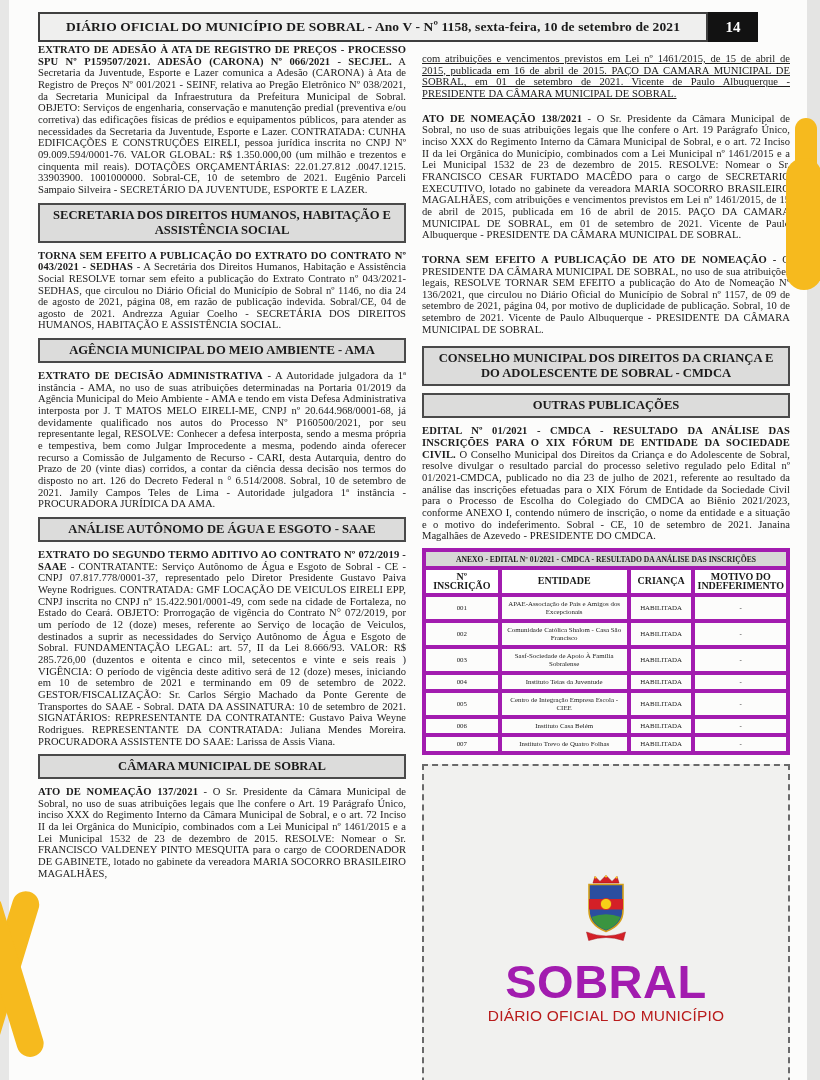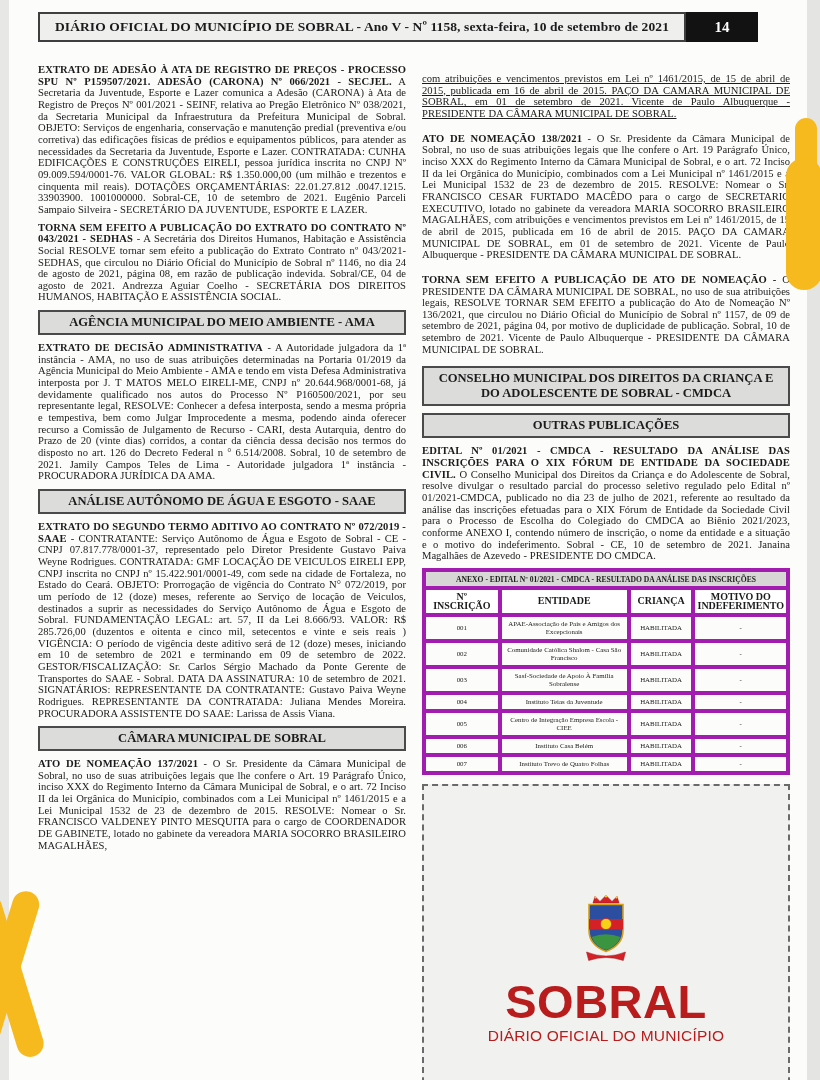--- a/index.html
+++ b/index.html
@@ -9,28 +9,28 @@
     font-family:"Liberation Serif", serif;
     color:#1b1b1b;
   }
   .scan-edge { position:absolute; top:0; height:1080px; background:#e7e7e6; }
   .scan-edge.left  { left:0;  width:9px; }
   .scan-edge.right { right:0; width:13px; background:#e4e4e3; }
 
   .page { position:absolute; left:38px; top:12px; width:752px; }
 
   
-  .masthead { display:flex; align-items:stretch; width:720px; height:30px; margin-bottom:22px; }
+  .masthead { display:flex; align-items:stretch; width:720px; height:30px; margin-bottom:2px; }
   .masthead-box {
     flex:1; border:2px solid #3f3f3f; background:#efefee;
     display:flex; align-items:center; justify-content:center;
     font-weight:bold; font-size:13.5px; letter-spacing:0.1px;
   }
   .page-num {
-    width:72px; background:#121212; color:#fff;
+    width:50px; background:#121212; color:#fff;
     display:flex; align-items:center; justify-content:center;
     font-weight:bold; font-size:15px;
   }
 
   .columns { display:flex; gap:16px; }
   .col { width:368px; }
 
   .sec-h {
     border:2px solid #4a4a4a; background:#dcdcdb;
     text-align:center; font-weight:bold; font-size:12.6px; line-height:15px;
@@ -55,21 +55,21 @@
   .anexo-head th { font-weight:bold; font-size:10px; padding:3px 2px; line-height:8.5px; background:#fff; }
   .anexo-row td { font-size:6.9px; padding:3px 2px; line-height:8px; color:#222; }
 
   
   .logo-box {
     margin-top:9px; height:366px; border:2px dashed #6a6a6a; background:#f1f1ef;
     display:flex; flex-direction:column; align-items:center; justify-content:center;
   }
   .logo-name {
     font-family:"Liberation Sans", sans-serif; font-weight:bold;
-    font-size:47px; line-height:48px; color:#b91c1c; letter-spacing:0.5px; margin-top:8px;
+    font-size:47px; line-height:48px; color:#a21caf; letter-spacing:0.5px; margin-top:8px;
   }
   .logo-sub {
     font-family:"Liberation Sans", sans-serif; font-size:15.5px;
     color:#b91c1c; letter-spacing:0.2px; margin-top:1px;
   }
 
   
   .hl { position:absolute; background:#f6ba1e; z-index:5; }
   .hl-right-a { left:795px; top:118px; width:22px; height:84px; border-radius:11px; }
   .hl-right-b { left:786px; top:158px; width:36px; height:132px; border-radius:18px; }
@@ -87,20 +87,21 @@
   <div class="masthead">
     <div class="masthead-box">DIÁRIO OFICIAL DO MUNICÍPIO DE SOBRAL - Ano V - Nº 1158, sexta-feira, 10 de setembro de 2021</div>
     <div class="page-num">14</div>
   </div>
 
   <div class="columns">
 
     <div class="col lcol">
       <p class="para"><b>EXTRATO DE ADESÃO À ATA DE REGISTRO DE PREÇOS - PROCESSO SPU Nº P159507/2021. ADESÃO (CARONA) Nº 066/2021 - SECJEL.</b><span> A Secretaria da Juventude, Esporte e Lazer comunica a Adesão (CARONA) à Ata de Registro de Preços Nº 001/2021 - SEINF, relativa ao Pregão Eletrônico Nº 038/2021, da Secretaria Municipal da Infraestrutura da Prefeitura Municipal de Sobral. OBJETO: Serviços de engenharia, conservação e manutenção predial (preventiva e/ou corretiva) das edificações físicas de prédios e equipamentos públicos, para atender as necessidades da Secretaria da Juventude, Esporte e Lazer. CONTRATADA: CUNHA EDIFICAÇÕES E CONSTRUÇÕES EIRELI, pessoa jurídica inscrita no CNPJ Nº 09.009.594/0001-76. VALOR GLOBAL: R$ 1.350.000,00 (um milhão e trezentos e cinquenta mil reais). DOTAÇÕES ORÇAMENTÁRIAS: 22.01.27.812 .0047.1215. 33903900. 1001000000. Sobral-CE, 10 de setembro de 2021. Eugênio Parceli Sampaio Silveira - SECRETÁRIO DA JUVENTUDE, ESPORTE E LAZER.</span></p>
 
+      <div class="sec-h">SECRETARIA DOS DIREITOS HUMANOS, HABITAÇÃO E ASSISTÊNCIA SOCIAL</div>
       <p class="para"><b>TORNA SEM EFEITO A PUBLICAÇÃO DO EXTRATO DO CONTRATO Nº 043/2021 - SEDHAS</b><span> - A Secretária dos Direitos Humanos, Habitação e Assistência Social RESOLVE tornar sem efeito a publicação do Extrato Contrato nº 043/2021-SEDHAS, que circulou no Diário Oficial do Município de Sobral nº 1146, no dia 24 de agosto de 2021, página 08, em razão de publicação indevida. Sobral/CE, 04 de agosto de 2021. Andrezza Aguiar Coelho - SECRETÁRIA DOS DIREITOS HUMANOS, HABITAÇÃO E ASSISTÊNCIA SOCIAL.</span></p>
 
       <div class="sec-h">AGÊNCIA MUNICIPAL DO MEIO AMBIENTE - AMA</div>
       <p class="para"><b>EXTRATO DE DECISÃO ADMINISTRATIVA</b><span> - A Autoridade julgadora da 1ª instância - AMA, no uso de suas atribuições determinadas na Portaria 01/2019 da Agência Municipal do Meio Ambiente - AMA e tendo em vista Defesa Administrativa interposta por J. T MATOS MELO EIRELI-ME, CNPJ nº 20.644.968/0001-68, já devidamente qualificado nos autos do Processo Nº P160500/2021, por seu representante legal, RESOLVE: Conhecer a defesa interposta, sendo a mesma própria e tempestiva, bem como Julgar Improcedente a mesma, podendo ainda oferecer recurso a Comissão de Julgamento de Recurso - CARI, desta Autarquia, dentro do Prazo de 20 (vinte dias) corridos, a contar da ciência dessa decisão nos termos do disposto no art. 126 do Decreto Federal n ° 6.514/2008. Sobral, 10 de setembro de 2021. Jamily Campos Teles de Lima - Autoridade julgadora 1ª instância - PROCURADORA JURÍDICA DA AMA.</span></p>
 
       <div class="sec-h">ANÁLISE AUTÔNOMO DE ÁGUA E ESGOTO - SAAE</div>
       <p class="para"><b>EXTRATO DO SEGUNDO TERMO ADITIVO AO CONTRATO Nº 072/2019 - SAAE</b><span> - CONTRATANTE: Serviço Autônomo de Água e Esgoto de Sobral - CE - CNPJ 07.817.778/0001-37, representado pelo Diretor Presidente Gustavo Paiva Weyne Rodrigues. CONTRATADA: GMF LOCAÇÃO DE VEICULOS EIRELI EPP, CNPJ inscrita no CNPJ nº 15.422.901/0001-49, com sede na cidade de Fortaleza, no Estado do Ceará. OBJETO: Prorrogação de vigência do Contrato N° 072/2019, por um período de 12 (doze) meses, referente ao Serviço de locação de Veiculos, destinados a suprir as necessidades do Serviço Autônomo de Água e Esgoto de Sobral. FUNDAMENTAÇÃO LEGAL: art. 57, II da Lei 8.666/93. VALOR: R$ 285.726,00 (duzentos e oitenta e cinco mil, setecentos e vinte e seis reais ) VIGÊNCIA: O período de vigência deste aditivo será de 12 (doze) meses, iniciando em 10 de setembro de 2021 e terminando em 09 de setembro de 2022. GESTOR/FISCALIZAÇÃO: Sr. Carlos Sérgio Machado da Ponte Gerente de Transportes do SAAE - Sobral. DATA DA ASSINATURA: 10 de setembro de 2021. SIGNATÁRIOS: REPRESENTANTE DA CONTRATANTE: Gustavo Paiva Weyne Rodrigues. REPRESENTANTE DA CONTRATADA: Juliana Mendes Moreira. PROCURADORA ASSISTENTE DO SAAE: Larissa de Assis Viana.</span></p>
 
       <div class="sec-h">CÂMARA MUNICIPAL DE SOBRAL</div>
       <p class="para"><b>ATO DE NOMEAÇÃO 137/2021</b><span> - O Sr. Presidente da Câmara Municipal de Sobral, no uso de suas atribuições legais que lhe confere o Art. 19 Parágrafo Único, inciso XXX do Regimento Interno da Câmara Municipal de Sobral, e o art. 72 Inciso II da lei Orgânica do Município, combinados com a Lei Municipal nº 1461/2015 e a Lei Municipal 1532 de 23 de dezembro de 2015. RESOLVE: Nomear o Sr. FRANCISCO VALDENEY PINTO MESQUITA para o cargo de COORDENADOR DE GABINETE, lotado no gabinete da vereadora MARIA SOCORRO BRASILEIRO MAGALHÃES,</span></p>

